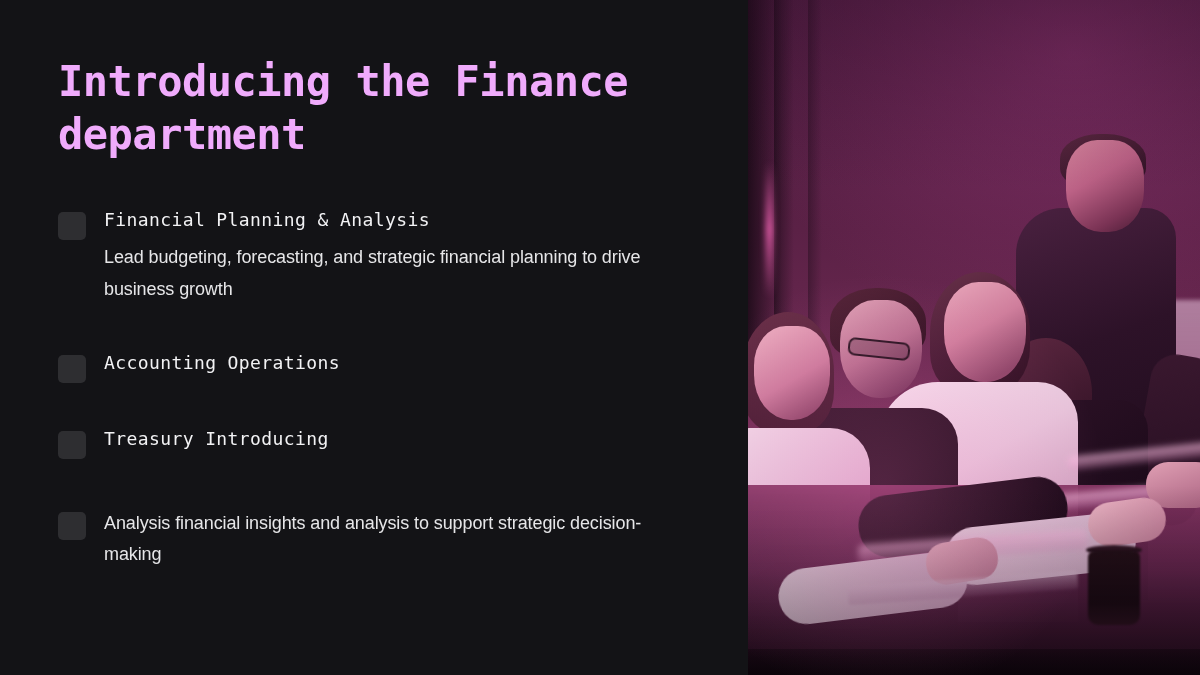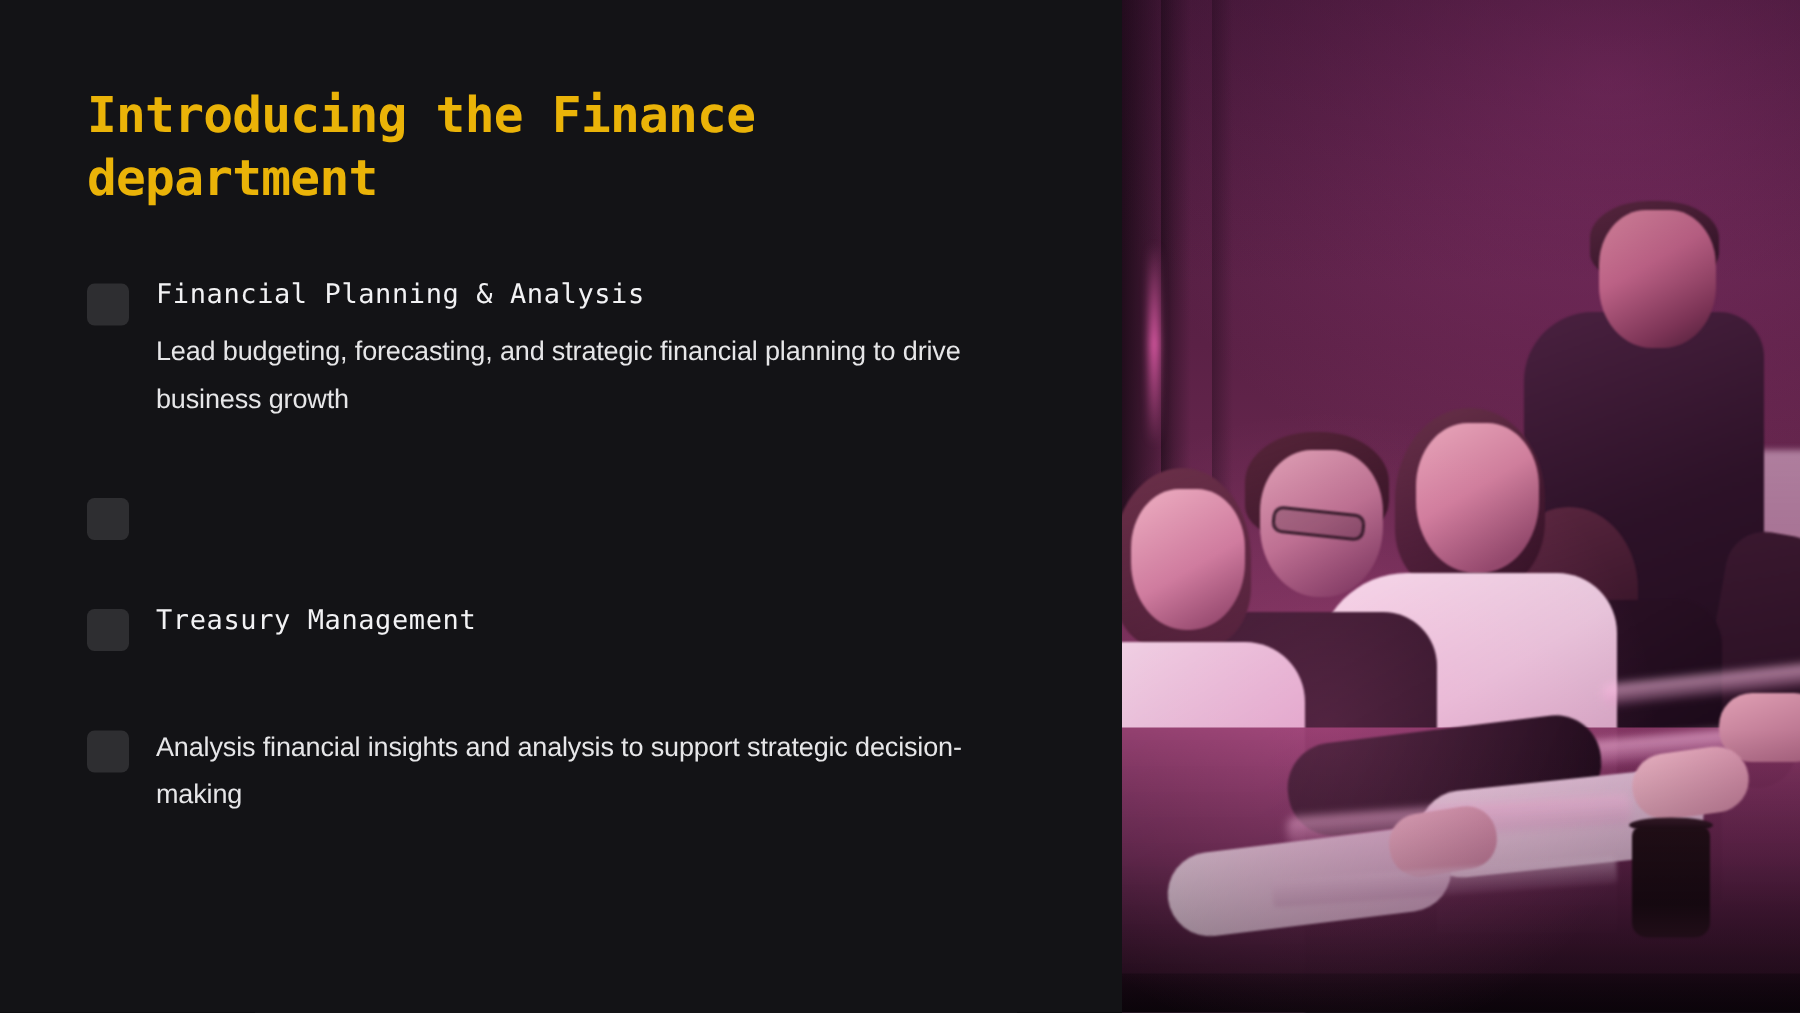--- a/index.html
+++ b/index.html
@@ -24,25 +24,25 @@
     width: 748px;
     height: 675px;
     background: #131316;
     box-sizing: border-box;
     padding: 56px 58px 0 58px;
   }
 
   .slide-title {
     margin: 0;
     font-family: "DejaVu Sans Mono", "Liberation Mono", monospace;
-    font-size: 33px;
+    font-size: 42px;
     line-height: 1.26;
     font-weight: 700;
     letter-spacing: -0.5px;
-    color: #eab308;
+    color: #f0abfc;
     max-width: 600px;
   }
 
   .items {
     margin-top: 46px;
   }
 
   .item {
     display: flex;
     align-items: flex-start;
@@ -362,27 +362,28 @@
         <div class="item-icon-box"></div>
         <div class="item-body">
           <div class="item-heading">Financial Planning &amp; Analysis</div>
           <div class="item-desc">Lead budgeting, forecasting, and strategic financial planning to drive business growth</div>
         </div>
       </div>
 
       <div class="item gap-xl">
         <div class="item-icon-box"></div>
         <div class="item-body">
+          <div class="item-heading">Accounting Operations</div>
         </div>
       </div>
 
       <div class="item gap-lg">
         <div class="item-icon-box"></div>
         <div class="item-body">
-          <div class="item-heading">Treasury Management</div>
+          <div class="item-heading">Treasury Introducing</div>
         </div>
       </div>
 
       <div class="item">
         <div class="item-icon-box"></div>
         <div class="item-body">
           <div class="item-desc">Analysis financial insights and analysis to support strategic decision-making</div>
         </div>
       </div>
 

